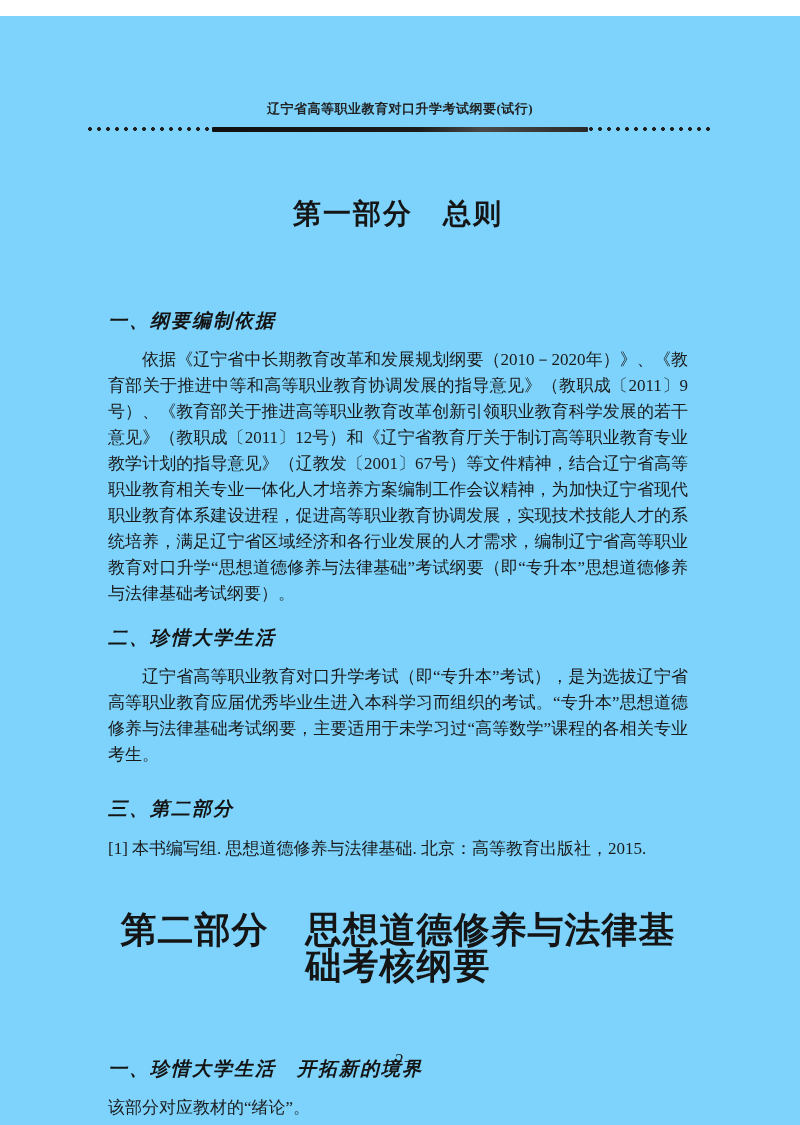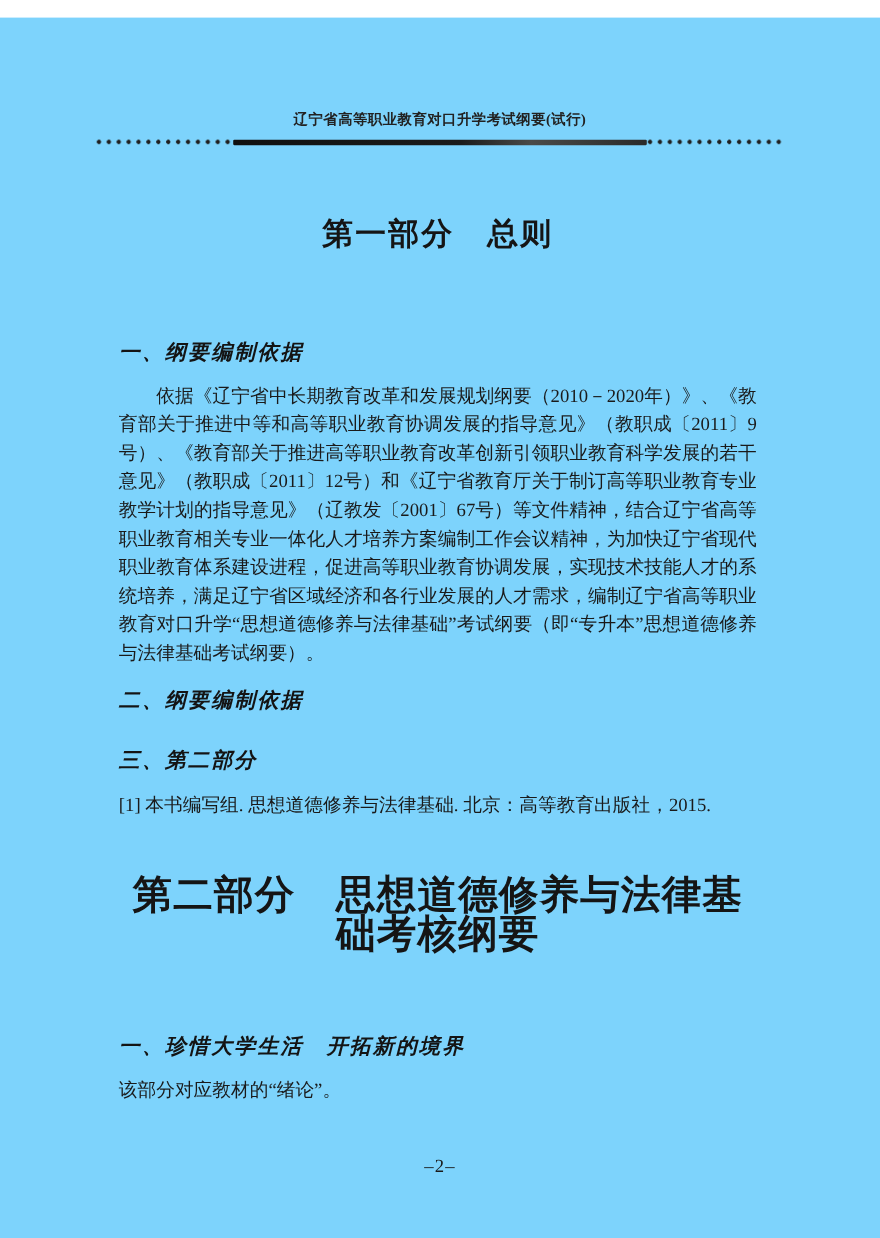--- a/index.html
+++ b/index.html
@@ -118,22 +118,23 @@
   </div>
 
   <div class="content">
 
     <h1 class="part-title first">第一部分　总则</h1>
 
     <h2 class="section-heading sh-1">一、纲要编制依据</h2>
 
     <p class="body-para">依据《辽宁省中长期教育改革和发展规划纲要（2010－2020年）》、《教育部关于推进中等和高等职业教育协调发展的指导意见》（教职成〔2011〕9号）、《教育部关于推进高等职业教育改革创新引领职业教育科学发展的若干意见》（教职成〔2011〕12号）和《辽宁省教育厅关于制订高等职业教育专业教学计划的指导意见》（辽教发〔2001〕67号）等文件精神，结合辽宁省高等职业教育相关专业一体化人才培养方案编制工作会议精神，为加快辽宁省现代职业教育体系建设进程，促进高等职业教育协调发展，实现技术技能人才的系统培养，满足辽宁省区域经济和各行业发展的人才需求，编制辽宁省高等职业教育对口升学“思想道德修养与法律基础”考试纲要（即“专升本”思想道德修养与法律基础考试纲要）。</p>
 
-    <h2 class="section-heading sh-2">二、纲要编制依据</h2>
+    <h2 class="section-heading sh-2">二、珍惜大学生活</h2>
 
+    <p class="body-para">辽宁省高等职业教育对口升学考试（即“专升本”考试），是为选拔辽宁省高等职业教育应届优秀毕业生进入本科学习而组织的考试。“专升本”思想道德修养与法律基础考试纲要，主要适用于未学习过“高等数学”课程的各相关专业考生。</p>
 
     <h2 class="section-heading sh-3">三、第二部分</h2>
 
     <p class="reference">[1] 本书编写组. 思想道德修养与法律基础. 北京：高等教育出版社，2015.</p>
 
     <h1 class="part-title second">第二部分　思想道德修养与法律基础考核纲要</h1>
 
     <h2 class="section-heading sh-4">一、珍惜大学生活　开拓新的境界</h2>
 
     <p class="body-para no-indent">该部分对应教材的“绪论”。</p>

